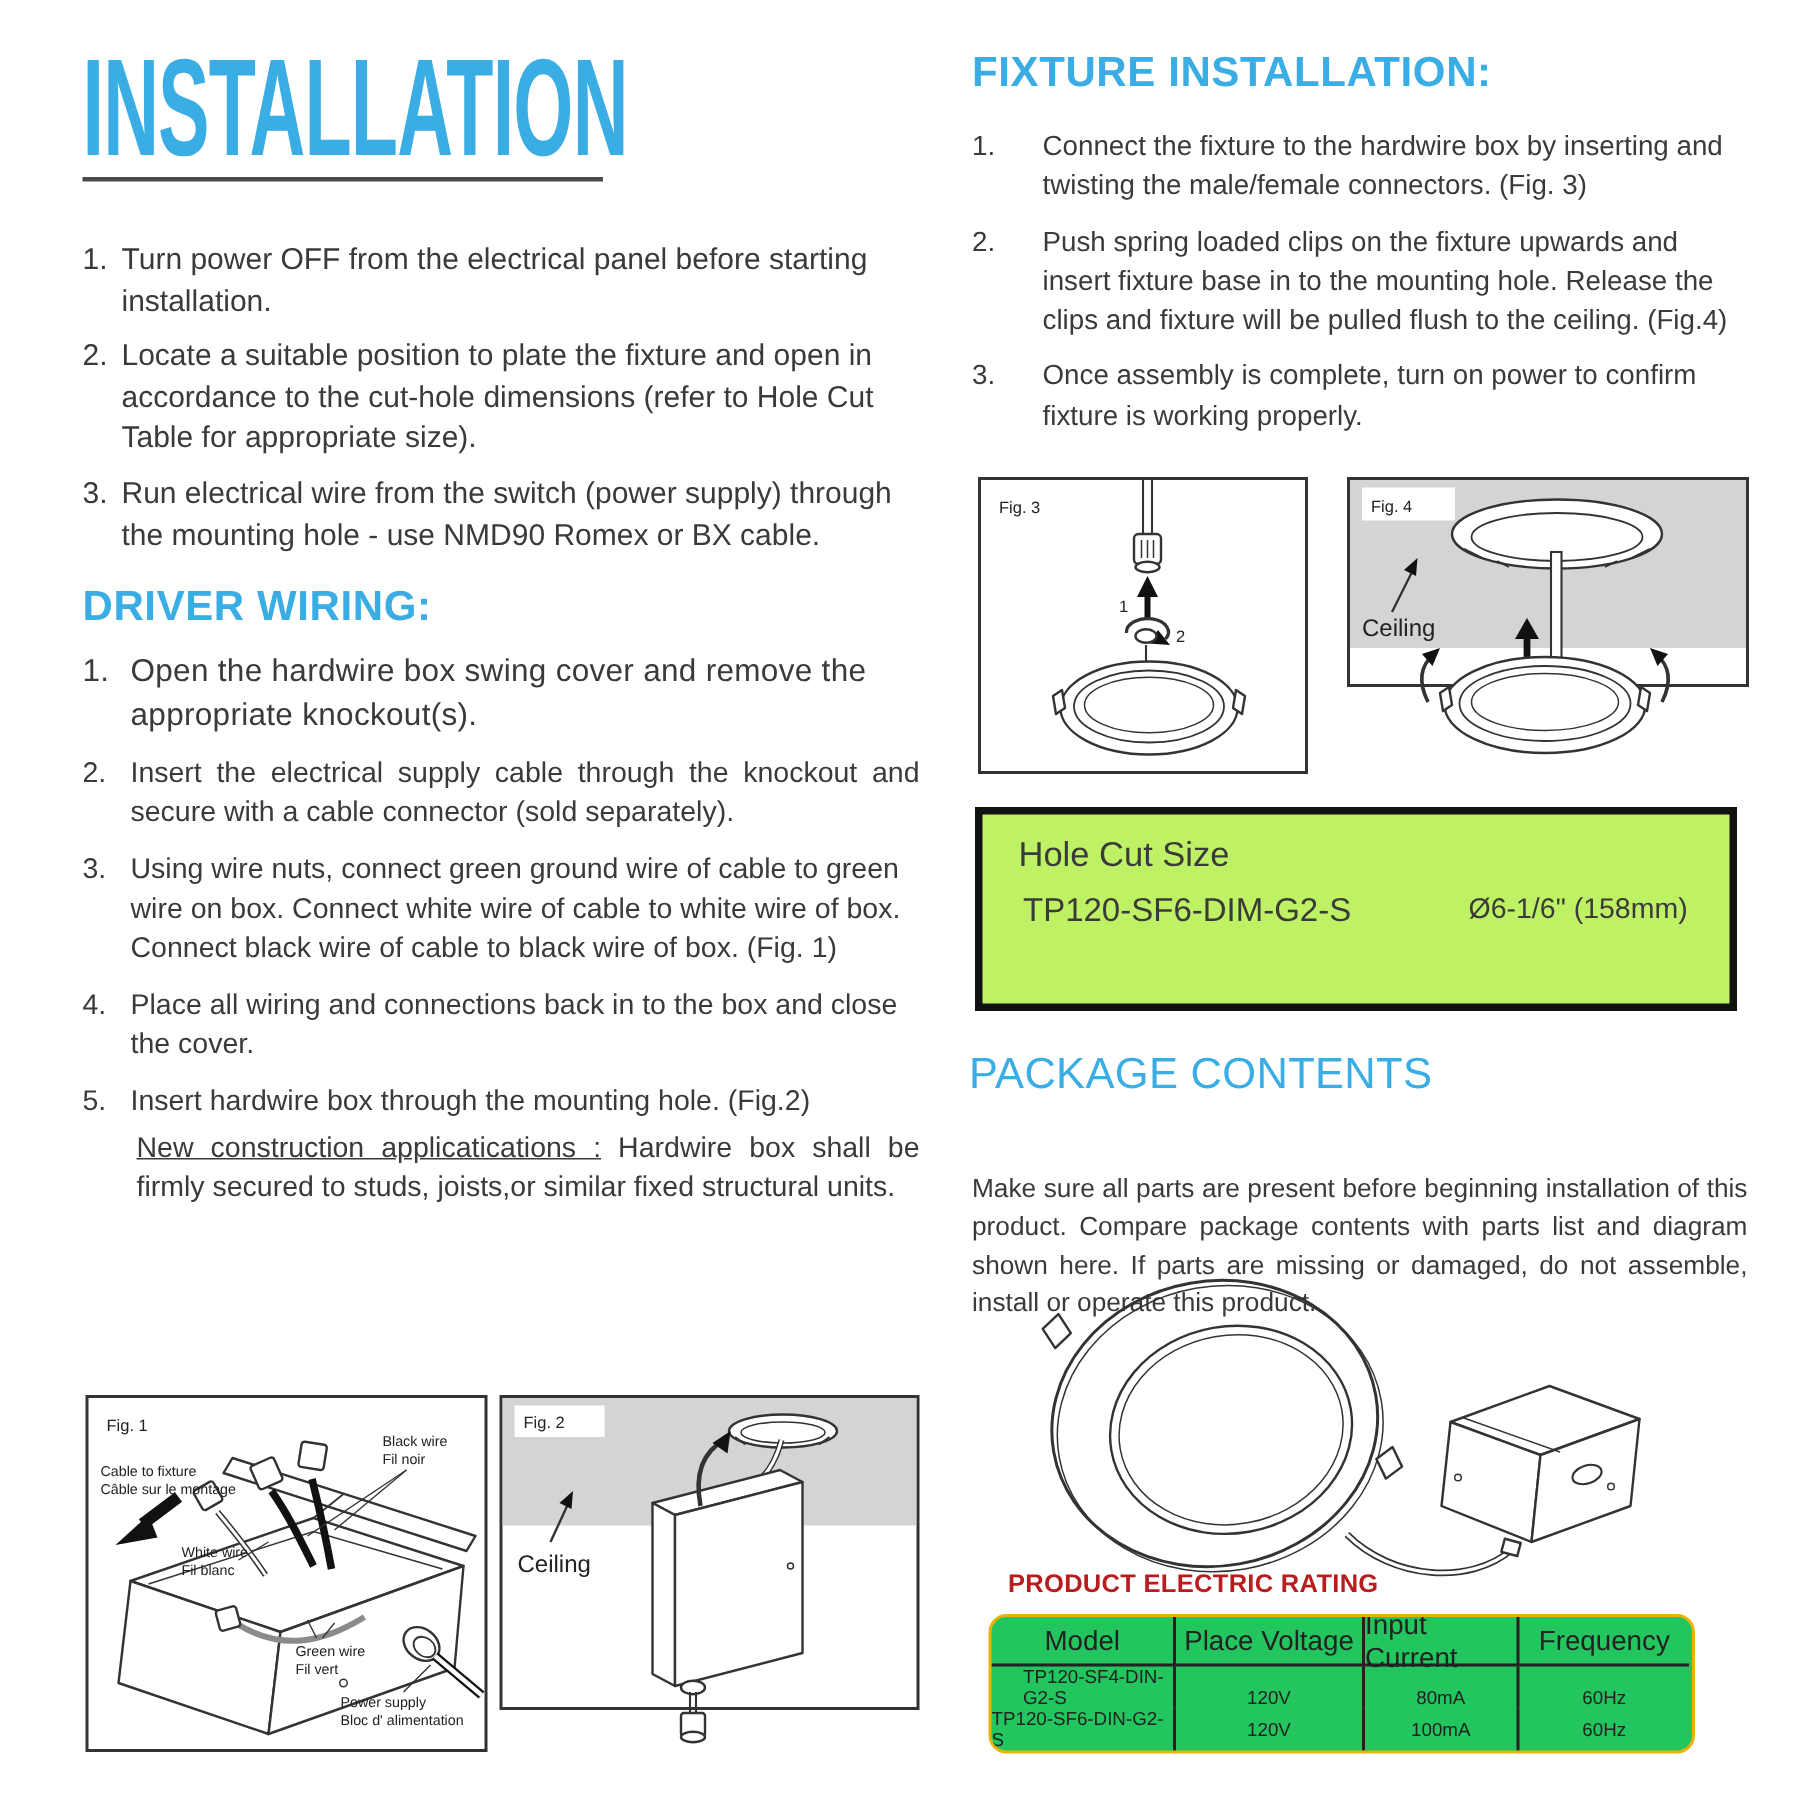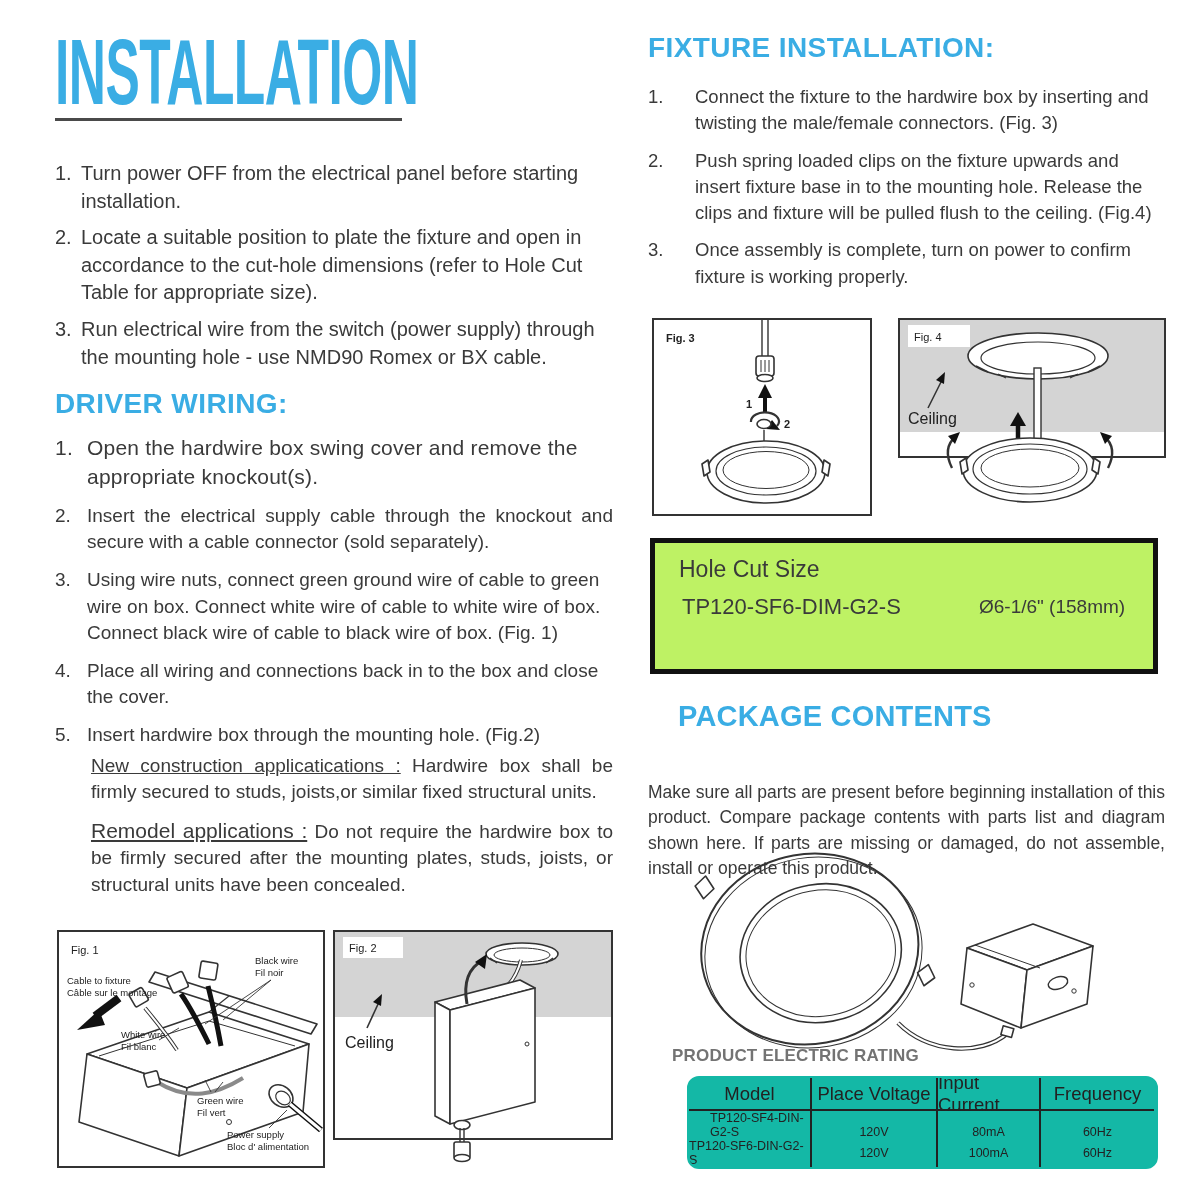--- a/index.html
+++ b/index.html
@@ -58,31 +58,31 @@
 
   
   .holecut{left:650px;top:538px;width:508px;height:136px;border:5px solid #111;
            box-sizing:border-box;background:#bef264;}
   .hc-title{margin:13px 0 8px 24px;font-size:23px;}
   .hc-row{display:flex;margin-left:27px;font-size:22px;line-height:31px;}
   .hc-model{width:297px;}
   .hc-size{font-size:19px;}
 
   
-  .pc-head{left:646px;top:700px;font-size:29px;font-weight:bold;letter-spacing:0.2px;margin-left:32px;}
+  .pc-head{left:646px;top:700px;font-size:29px;font-weight:normal;letter-spacing:0.2px;}
   .pc-text{left:648px;top:744px;width:517px;font-size:17.5px;line-height:1.45;
            text-align:justify;margin-top:36px;}
 
   
-  .rating-title{left:672px;top:1046px;font-size:17px;font-weight:bold;color:#737373;
+  .rating-title{left:672px;top:1046px;font-size:17px;font-weight:bold;color:#b91c1c;
                 letter-spacing:0.2px;}
-  .rating-table{left:687px;top:1076px;width:467px;border:2px solid #14b8a6;
+  .rating-table{left:659px;top:1076px;width:467px;border:2px solid #eab308;
                 border-radius:12px;overflow:hidden;display:grid;
                 grid-template-columns:123px 126px 103px 113px;
-                grid-template-rows:33px 28px 28px;background:#14b8a6;}
+                grid-template-rows:33px 28px 28px;background:#22c55e;}
   .rt-cell{display:flex;align-items:center;justify-content:center;color:#222;}
   .rt-head{font-size:18.5px;border-bottom:2px solid #222;}
   .rt-data{font-size:12.5px;}
   .rt-r{border-right:2px solid #222;}
 </style>
 </head>
 <body>
 
 <div class="abs title-wrap">
   <span class="title accent">INSTALLATION</span>
@@ -123,24 +123,20 @@
     <span class="num">4.</span>
     <span class="txt">Place all wiring and connections back in to the box and close the cover.</span>
   </div>
   <div class="step" style="margin-bottom:4px;">
     <span class="num">5.</span>
     <span class="txt just">Insert hardwire box through the mounting hole.  (Fig.2)</span>
   </div>
   <div class="subpara">
     <span class="sublabel">New construction applicatications :</span>
     <span>Hardwire box shall be firmly secured to studs, joists,or similar fixed structural units.</span>
-  </div>
-  <div class="subpara">
-    <span class="sublabel big">Remodel applications :</span>
-    <span>Do not require the hardwire box to be firmly secured after the mounting plates, studs, joists, or structural units have been concealed.</span>
   </div>
 </div>
 
 <div class="abs figbox" style="left:57px;top:930px;width:268px;height:238px;">
   <svg width="264" height="234" viewBox="0 0 264 234">
 
     <polygon class="ln" points="96,40 258,92 252,102 90,50"></polygon>
     <line class="nofill" x1="150" y1="80" x2="170" y2="64" stroke-width="1.2"></line>
 
     <polygon class="ln" points="28,122 150,80 250,112 128,156"></polygon>
@@ -235,21 +231,21 @@
   <div class="step">
     <span class="num">2.</span>
     <span class="txt">Push spring loaded clips on the fixture upwards and insert fixture base in to the mounting hole. Release the clips and fixture will be pulled flush to the ceiling.  (Fig.4)</span>
   </div>
   <div class="step">
     <span class="num">3.</span>
     <span class="txt">Once assembly is complete, turn on power to confirm fixture is working properly.</span>
   </div>
 </div>
 
-<div class="abs figbox" style="left:652px;top:318px;width:220px;height:198px;font-weight:bold;">
+<div class="abs figbox" style="left:652px;top:318px;width:220px;height:198px;">
   <svg width="222" height="194" viewBox="0 0 222 194">
     <text class="figlab" x="12" y="22">Fig.  3</text>
 
     <line class="nofill" x1="108" y1="0" x2="108" y2="36" stroke-width="1.4"></line>
     <line class="nofill" x1="114" y1="0" x2="114" y2="36" stroke-width="1.4"></line>
 
     <rect class="ln" x="102" y="36" width="18" height="20" rx="3"></rect>
     <line class="nofill" x1="107" y1="40" x2="107" y2="52" stroke-width="1"></line>
     <line class="nofill" x1="111" y1="40" x2="111" y2="52" stroke-width="1"></line>
     <line class="nofill" x1="115" y1="40" x2="115" y2="52" stroke-width="1"></line>

